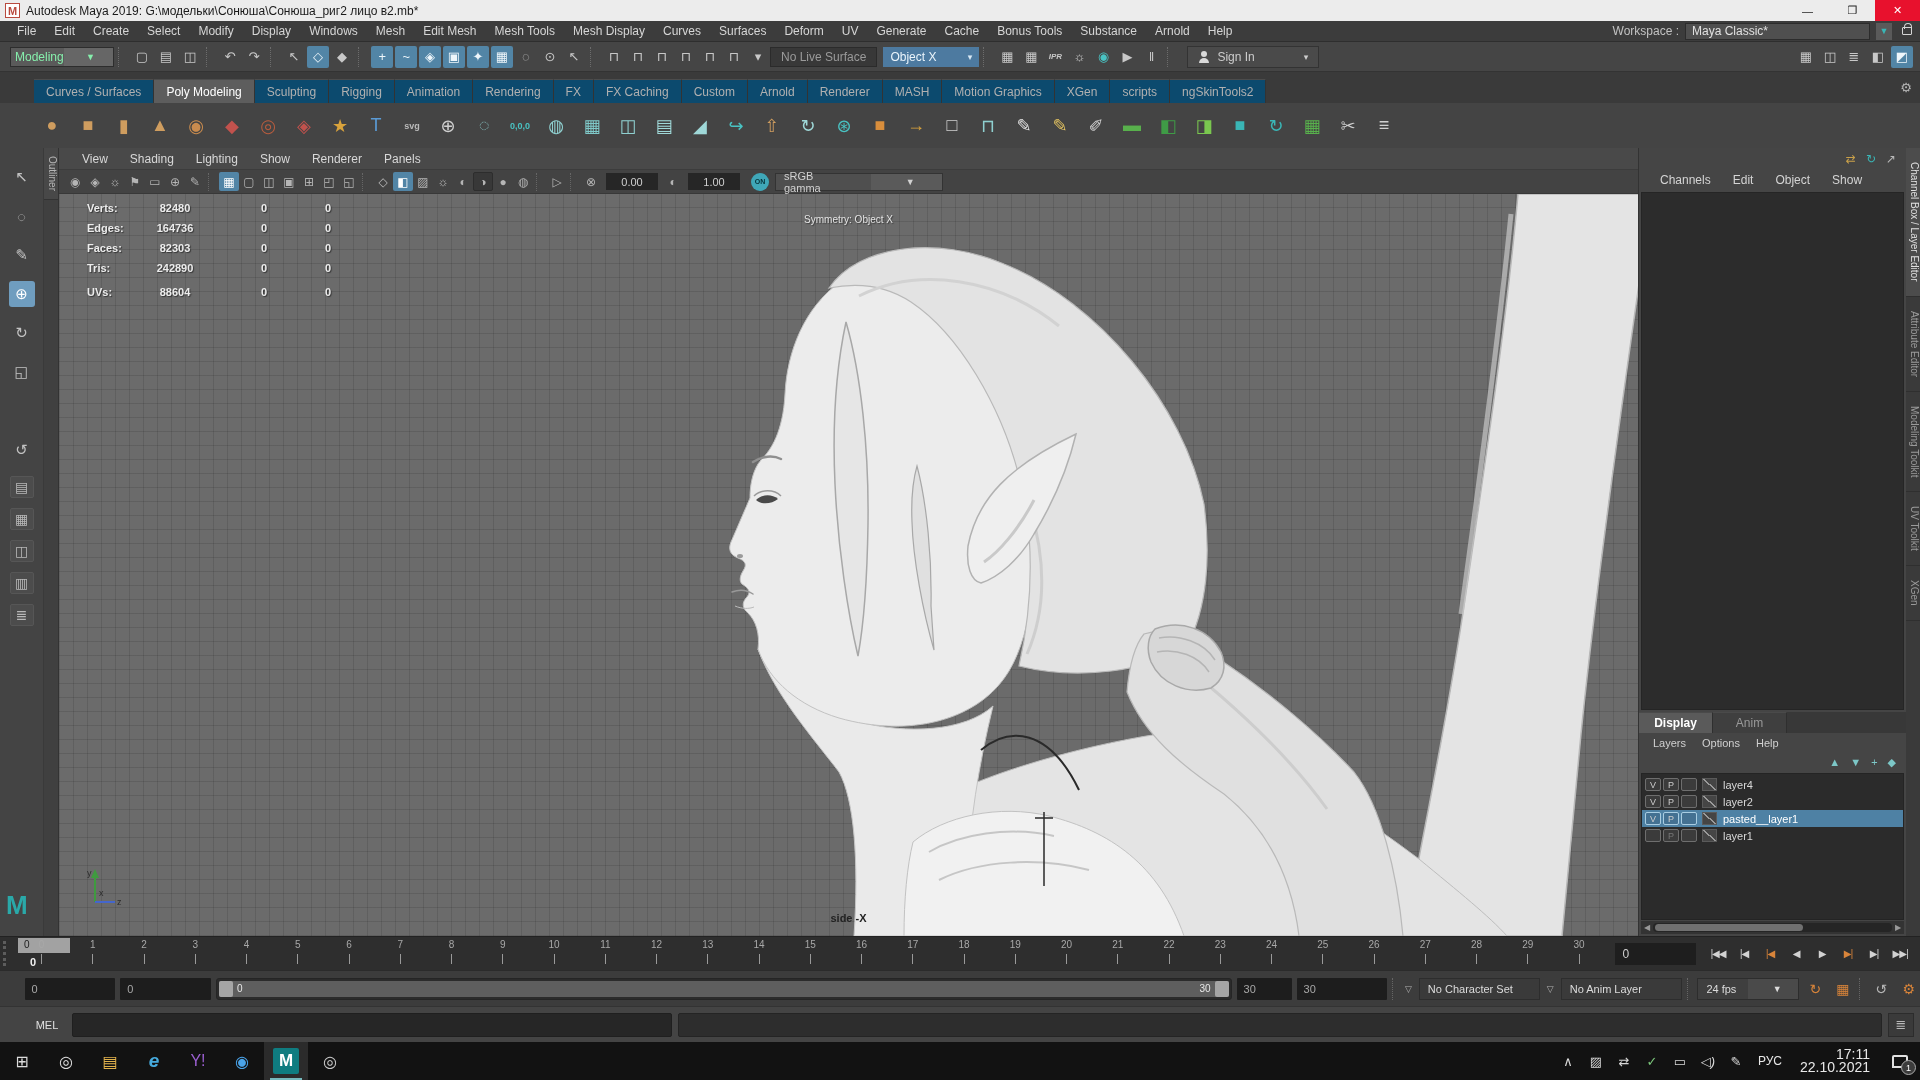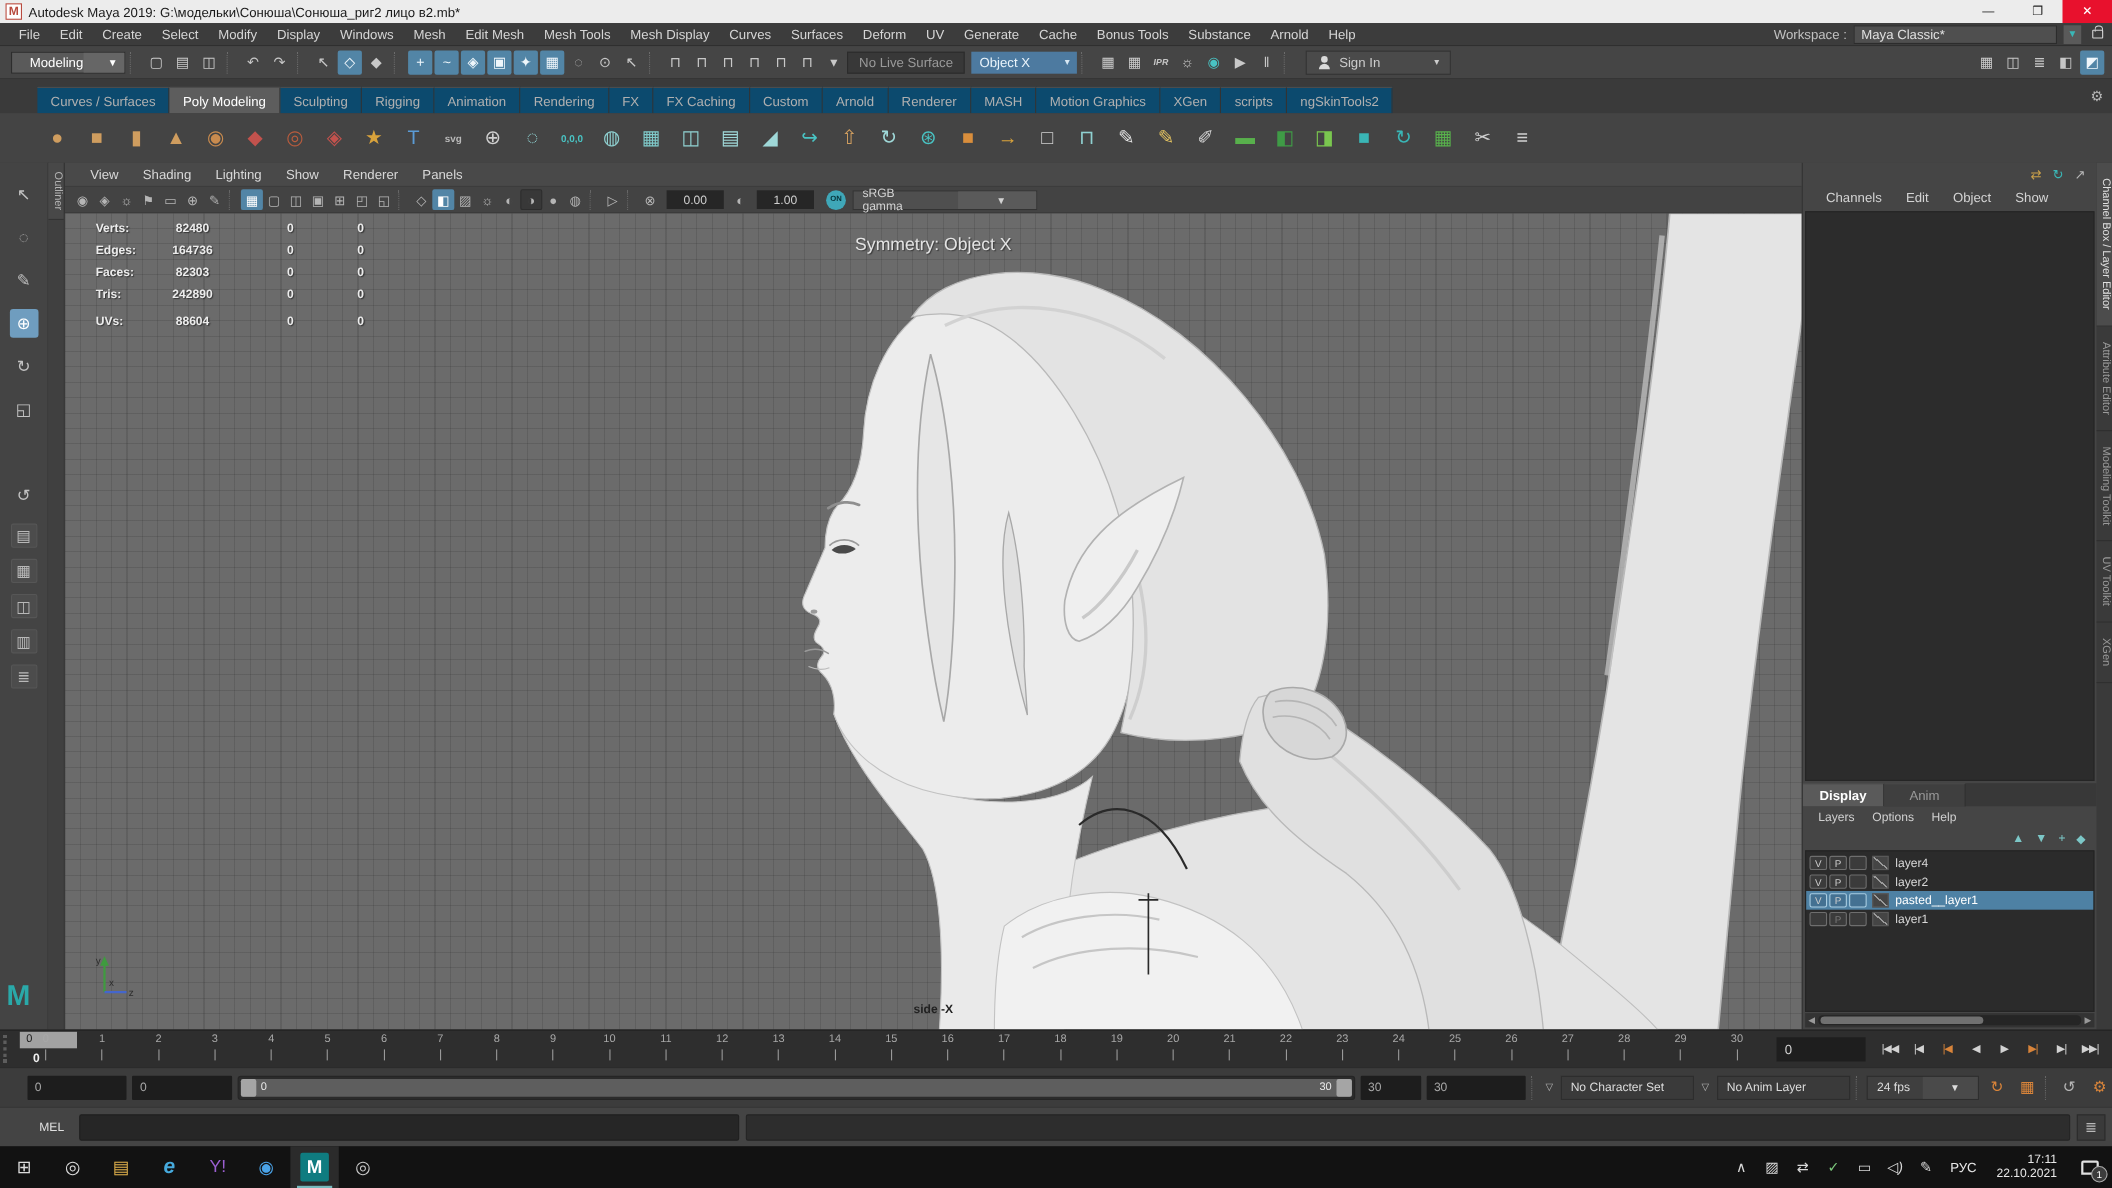--- a/index.html
+++ b/index.html
@@ -20,21 +20,21 @@
   .workspace { margin-left:auto; display:flex; align-items:center; gap:6px; padding-right:8px; }
   .ws-label { color:#c2c2c2; }
   .ws-box { width:185px; height:17px; background:#4f4f4f; border:1px solid #2c2c2c; display:flex; align-items:center; padding:0 6px; color:#e0e0e0; }
   .ws-arrow { width:16px; height:17px; background:#5a5a5a; display:flex; align-items:center; justify-content:center; color:#3ab6b6; font-size:9px; }
   .lock { width:10px; height:8px; border:1px solid #d5d5d5; border-radius:1px; position:relative; margin-left:4px; }
   .lock::before { content:''; position:absolute; left:1px; top:-5px; width:6px; height:5px; border:1px solid #d5d5d5; border-bottom:none; border-radius:4px 4px 0 0; }
 
   
   .statusline { position:absolute; left:0; top:42px; right:0; height:30px; background:#454545; border-bottom:1px solid #333; display:flex; align-items:center; padding-left:10px; }
   .mode-select { width:104px; height:20px; background:#5a5a5a; border:1px solid #2d2d2d; display:flex; align-items:center; }
-  .mode-select span { flex:1; padding-left:16px; color:#ffffff; }
+  .mode-select span { flex:1; padding-left:4px; color:#86efac; }
   .mode-arrow { width:18px; height:100%; background:#666; display:flex; align-items:center; justify-content:center; font-size:9px; color:#ddd; }
   .sl-icons { display:flex; align-items:center; }
   .sicon { width:22px; height:22px; margin:0 1px; border-radius:2px; display:flex; align-items:center; justify-content:center; color:#c8c8c8; font-size:13px; }
   .sicon.hl { background:#5285a6; color:#eef6fb; }
   .sicon.small i { font-size:8px; font-weight:bold; }
   .sicon.divider { width:8px; margin:0 4px; border-left:1px dotted #6c6c6c; height:20px; border-radius:0; }
   .sunken { background:#383838; border:1px solid #2b2b2b; height:20px; display:flex; align-items:center; padding:0 10px; color:#9a9a9a; }
   .objx { width:96px; height:20px; background:#4d7aa0; color:#eaf4fb; display:flex; align-items:center; justify-content:space-between; padding:0 7px; margin-left:6px; }
   .objx .arr { font-size:9px; color:#d8e8f4; }
   .signin { display:flex; align-items:center; gap:7px; height:22px; background:#4a4a4a; border:1px solid #333; padding:0 10px; width:132px; margin-left:8px; }
@@ -90,21 +90,21 @@
   .model-svg { position:absolute; inset:0; }
 
   .hud { position:absolute; left:28px; top:4px; color:#ececec; text-shadow:1px 1px 1px rgba(40,40,40,.8); font-size:11px; font-weight:bold; }
   .hud-row { display:flex; height:20px; align-items:center; }
   .hud-row:last-child { margin-top:4px; }
   .hud-label { width:58px; }
   .hud-v1 { width:60px; text-align:center; }
   .hud-v2 { width:62px; text-align:right; }
   .hud-v3 { width:64px; text-align:right; }
 
-  .symmetry { position:absolute; top:20px; left:0; right:0; text-align:center; color:#e4e4e4; text-shadow:1px 1px 1px rgba(40,40,40,.7); font-size:16px; }
+  .symmetry { position:absolute; top:20px; left:0; right:0; text-align:center; color:#e4e4e4; text-shadow:1px 1px 1px rgba(40,40,40,.7); font-size:10px; }
   .view-label { position:absolute; bottom:12px; left:0; right:0; text-align:center; color:#222; font-size:11px; font-weight:bold; }
   .axis-gizmo { position:absolute; left:22px; bottom:28px; }
 
   
   .rightpanel { position:absolute; left:1638px; top:148px; width:268px; height:788px; background:#454545; border-left:1px solid #333; display:flex; flex-direction:column; }
   .rp-topicons { height:22px; display:flex; justify-content:flex-end; align-items:center; gap:10px; padding-right:10px; }
   .rp-topicons span { font-size:12px; }
   .rp-menu { height:20px; display:flex; align-items:center; padding-left:10px; }
   .rp-menu .mitem { padding:0 11px; color:#d4d4d4;text-align:center; }
   .chbox { flex:1; margin:2px; background:#2c2c2c; border:1px solid #252525; }
@@ -180,21 +180,21 @@
   .taskbar { position:absolute; left:0; top:1042px; right:0; height:38px; background:#121212; display:flex; align-items:center; }
   .tb-icon { width:44px; height:38px; display:flex; align-items:center; justify-content:center; font-size:16px; color:#dcdcdc; position:relative; }
   .tb-icon.italic i { font-style:italic; font-weight:bold; font-size:19px; }
   .tb-icon.active { background:#2b2b2b; }
   .tb-icon.active::after { content:''; position:absolute; left:6px; right:6px; bottom:0; height:2px; background:#76b9bd; }
   .tb-icon[data-name="maya-icon"] i { display:flex; width:26px; height:26px; background:#0f7c80; color:#fff; font-weight:bold; align-items:center; justify-content:center; font-size:17px; border-radius:2px; }
   .tb-icon i { font-style:normal; }
   .tray { margin-left:auto; display:flex; align-items:center; }
   .tray-icon { width:28px; height:38px; display:flex; align-items:center; justify-content:center; color:#d8d8d8; font-size:13px; }
   .lang { padding:0 8px; color:#e8e8e8; font-size:12px; }
-  .clock { text-align:right; color:#e8e8e8; font-size:11px; line-height:13px; padding:0 10px; }
+  .clock { text-align:right; color:#e8e8e8; font-size:14px; line-height:13px; padding:0 10px; }
   .notif { width:40px; height:38px; position:relative; display:flex; align-items:center; justify-content:center; }
   .notif .bubble { width:16px; height:13px; border:2px solid #e0e0e0; border-radius:2px 2px 2px 0; }
   .notif .badge { position:absolute; right:4px; bottom:5px; width:15px; height:15px; border-radius:50%; background:#3c3c3c; border:1px solid #aaa; color:#fff; font-size:9px; display:flex; align-items:center; justify-content:center; }
 </style>
 </head>
 <body>
 
 <div class="app" data-name="maya-window">
 
   <div class="titlebar" data-name="titlebar">

